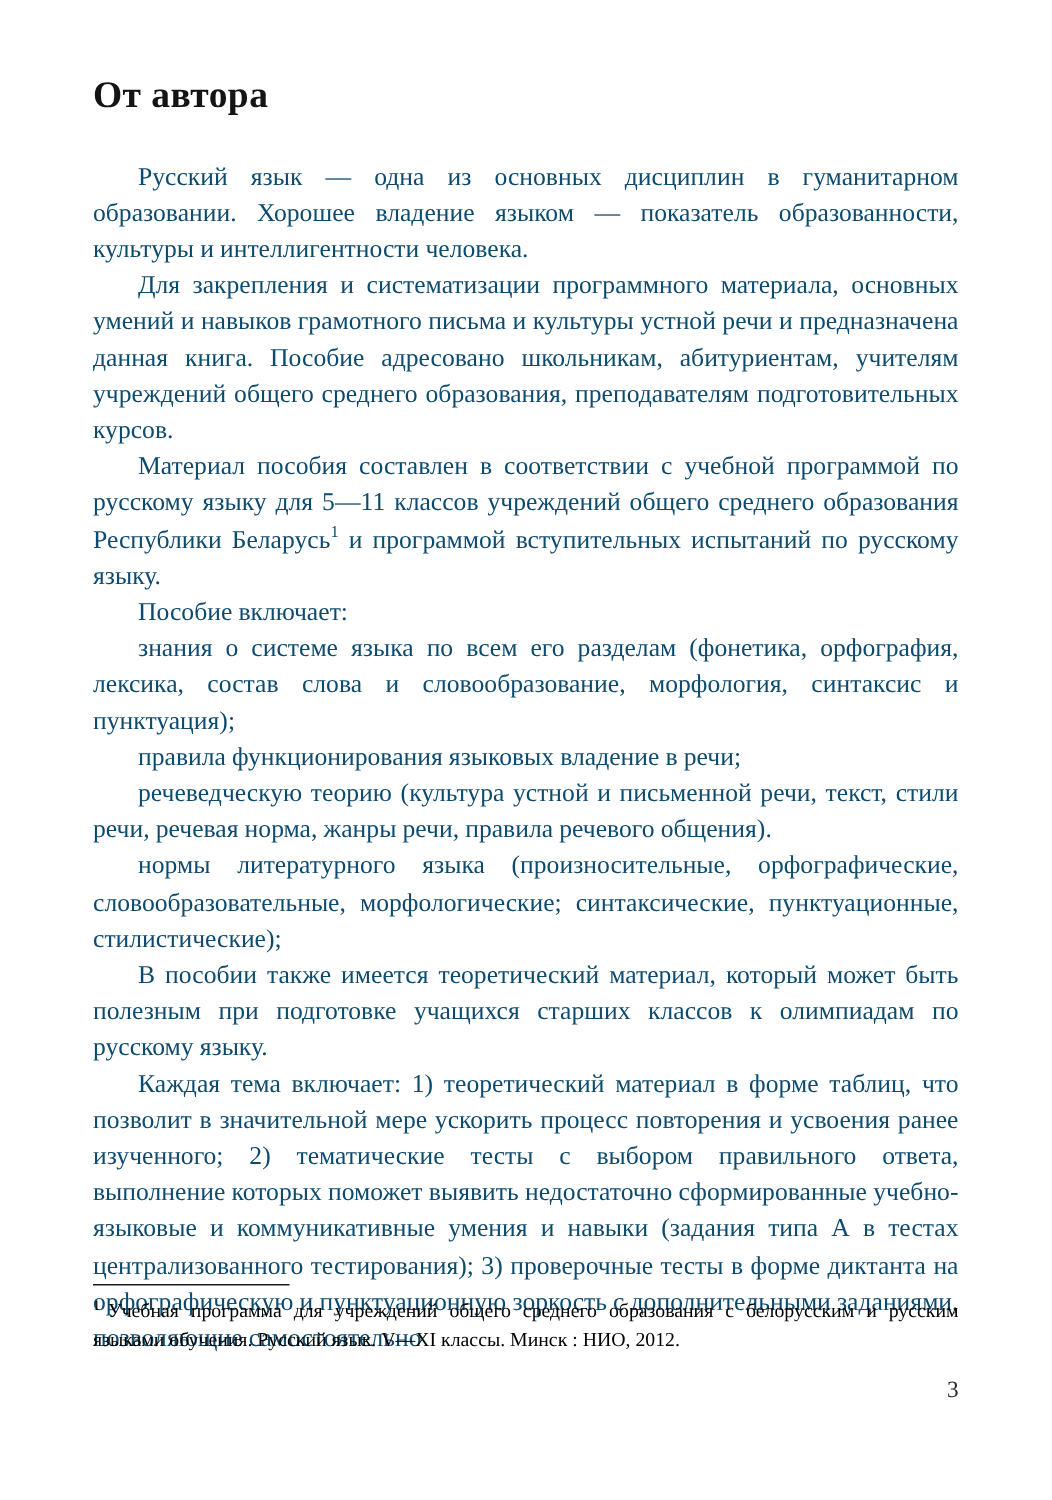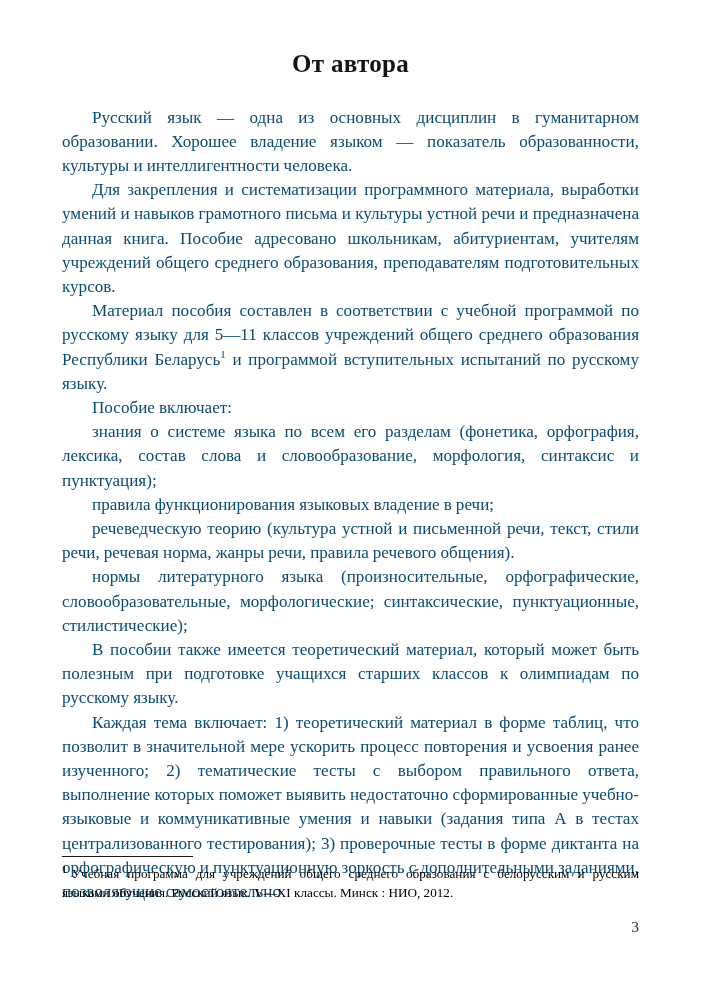--- a/index.html
+++ b/index.html
@@ -28,21 +28,21 @@
   .content {
     position: absolute;
     left: 62px;
     top: 50px;
     width: 577px;
   }
 
   .page-title {
     font-size: 25px;
     font-weight: bold;
-    text-align: center;
+    text-align: left;
     letter-spacing: 0.3px;
     margin: 0 0 28px 0;
     line-height: 1.1;
     color: #141414;
   }
 
   .body-text p {
     margin: 0;
     font-size: 17.1px;
     line-height: 24.2px;
@@ -104,21 +104,21 @@
 <div class="page">
 
   <div class="content">
 
     <h1 class="page-title">От автора</h1>
 
     <div class="body-text">
 
       <p>Русский язык — одна из основных дисциплин в гуманитарном образовании. Хорошее владение языком — показатель образованности, культуры и интеллигентности человека.</p>
 
-      <p>Для закрепления и систематизации программного материала, выработки умений и навыков грамотного письма и культуры устной речи и предназначена данная книга. Пособие адресовано школьникам, абитуриентам, учителям учреждений общего среднего образования, преподавателям подготовительных курсов.</p>
+      <p>Для закрепления и систематизации программного материала, основных умений и навыков грамотного письма и культуры устной речи и предназначена данная книга. Пособие адресовано школьникам, абитуриентам, учителям учреждений общего среднего образования, преподавателям подготовительных курсов.</p>
 
       <p><span>Материал пособия составлен в соответствии с учебной программой по русскому языку для 5—11 классов учреждений общего среднего образования Республики Беларусь</span><sup class="fn-ref">1</sup><span> и программой вступительных испытаний по русскому языку.</span></p>
 
       <p>Пособие включает:</p>
 
       <p>знания о системе языка по всем его разделам (фонетика, орфография, лексика, состав слова и словообразование, морфология, синтаксис и пунктуация);</p>
 
       <p>правила функционирования языковых владение в речи;</p>
 
       <p>речеведческую теорию (культура устной и письменной речи, текст, стили речи, речевая норма, жанры речи, правила речевого общения).</p>

